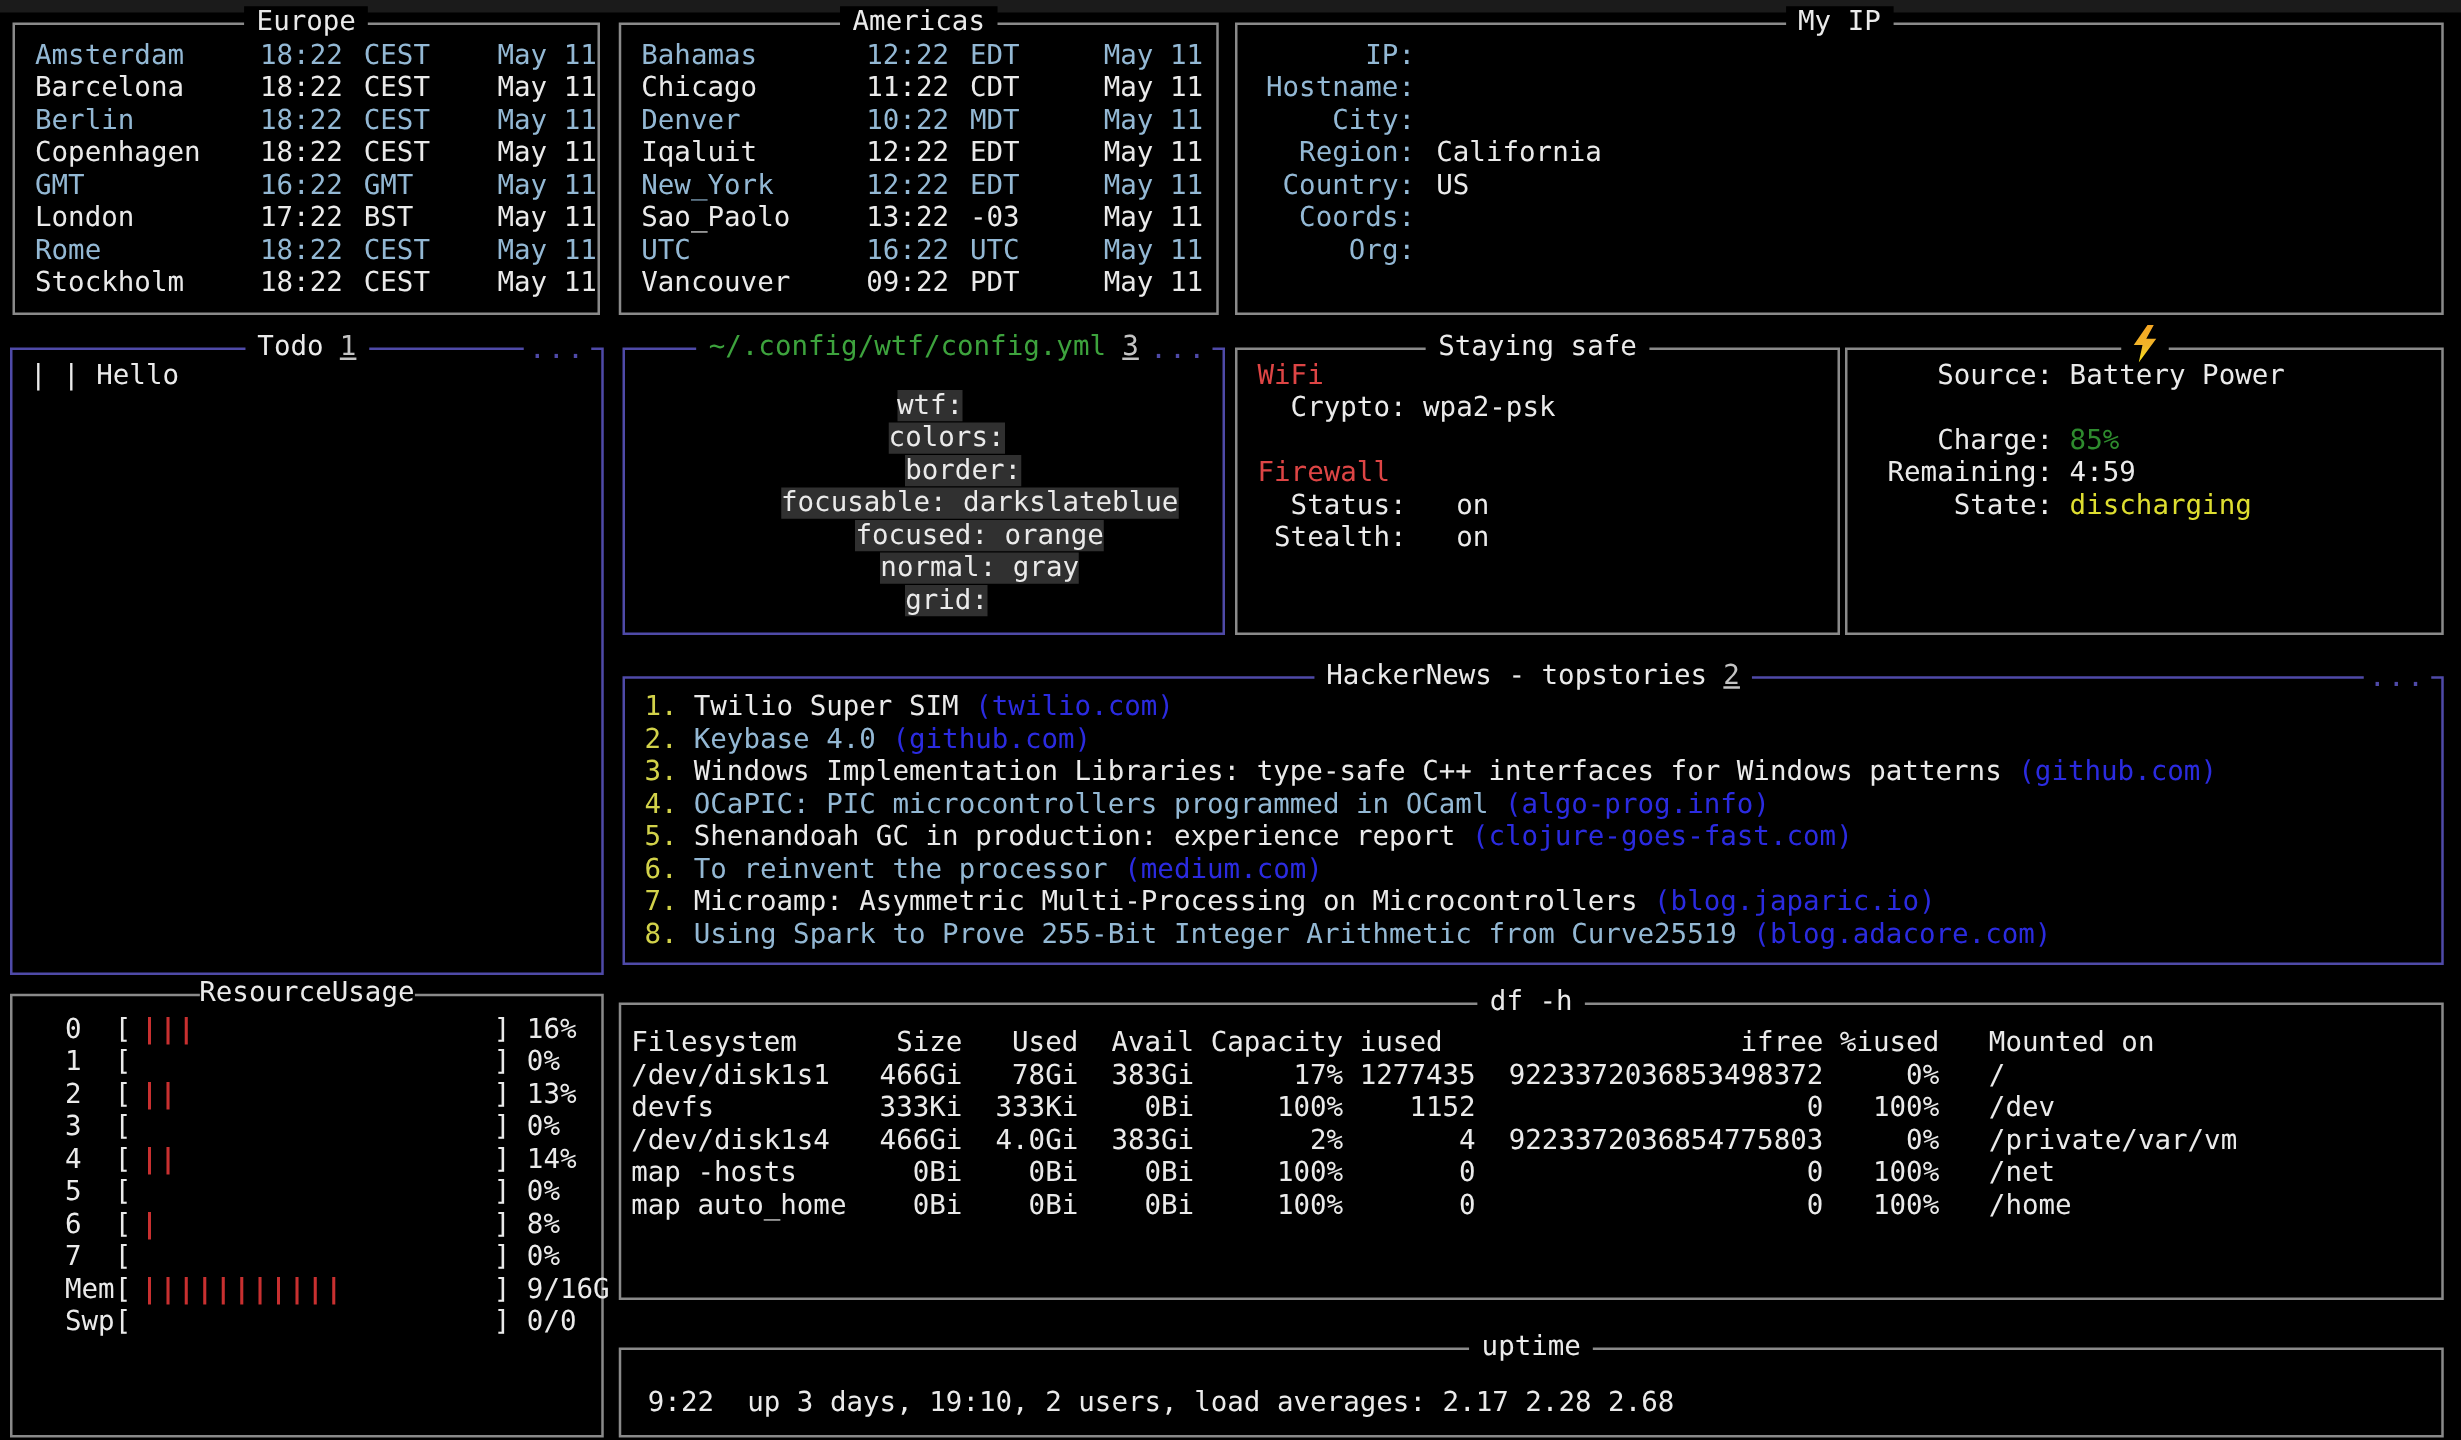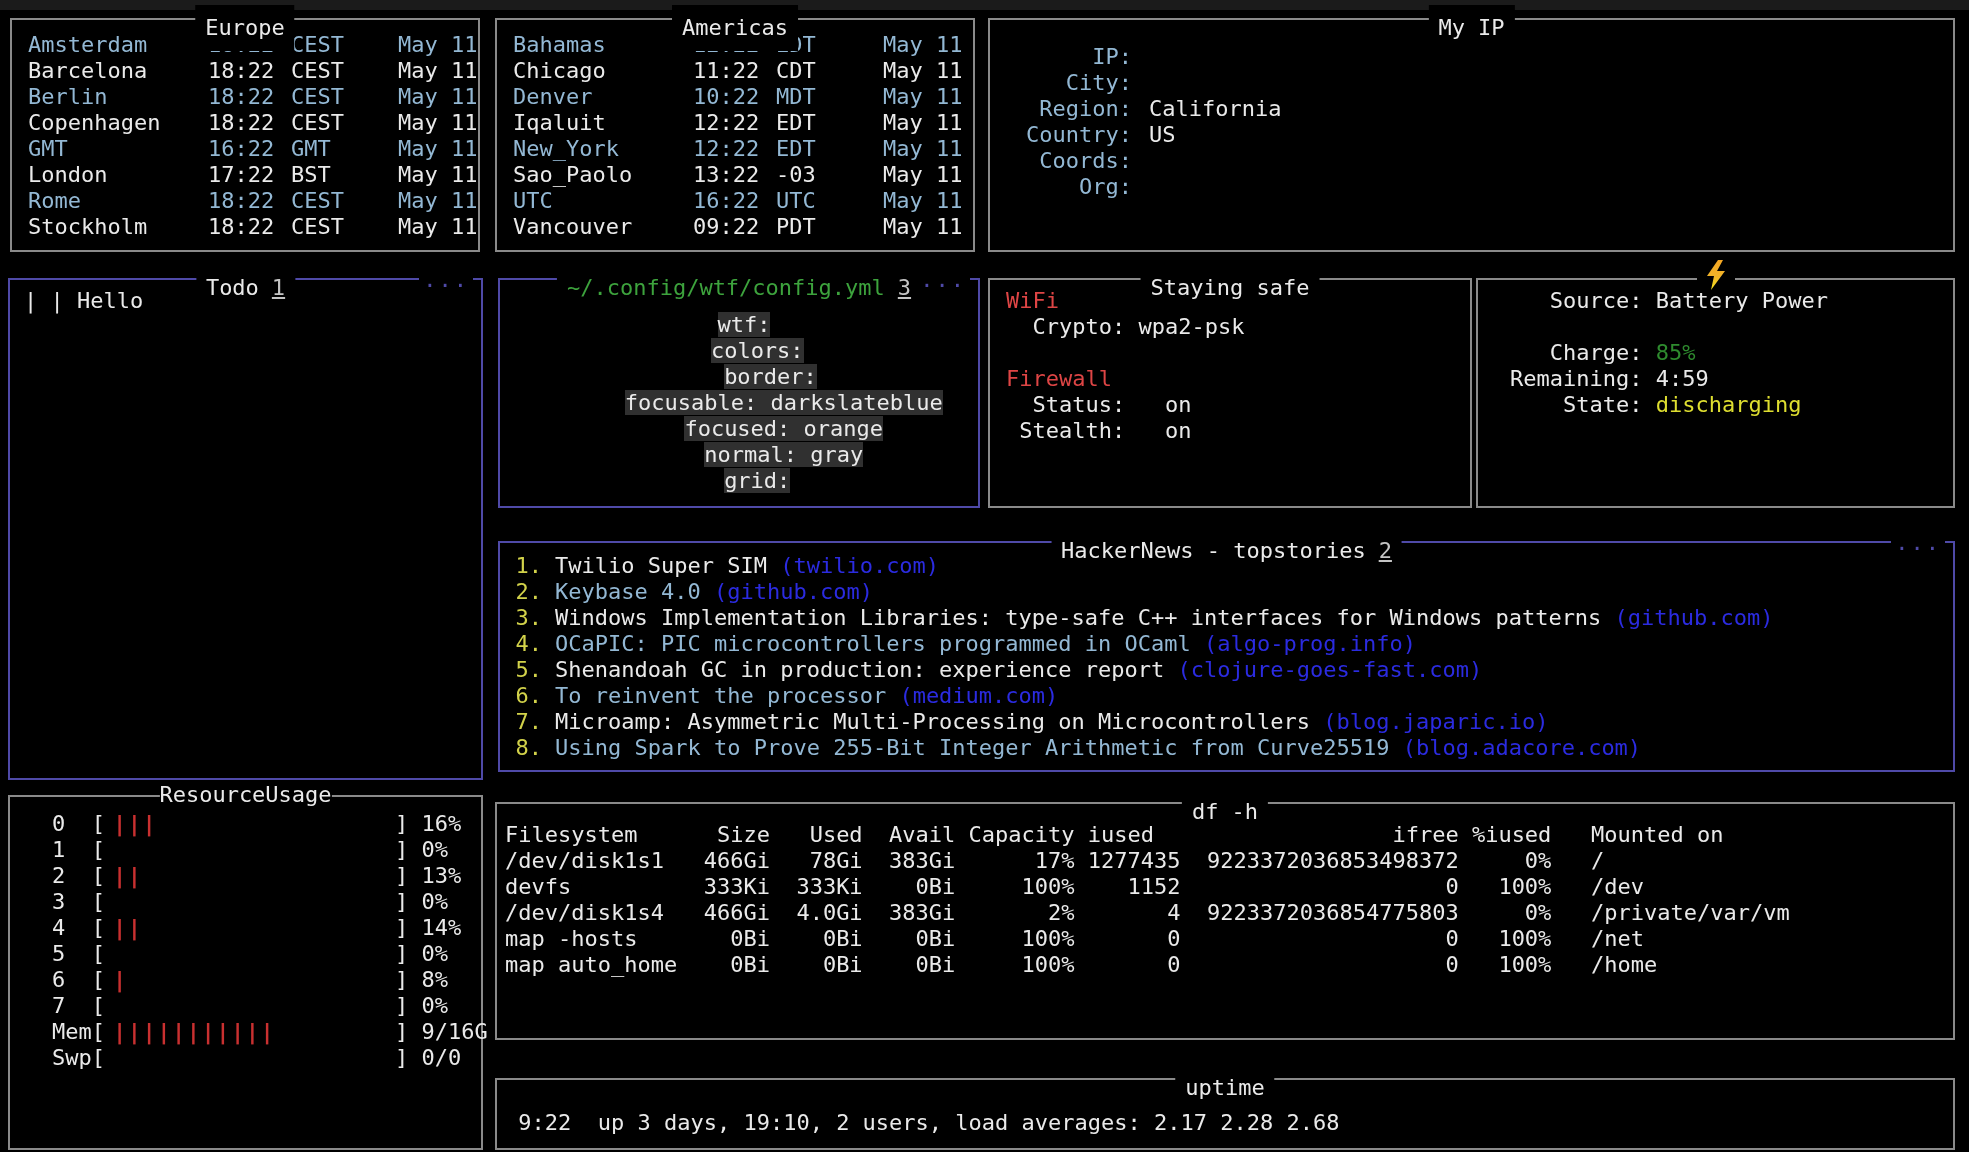--- a/index.html
+++ b/index.html
@@ -9,21 +9,21 @@
     --c-blue:#2b2be0; --c-key:#c4c4c4; --c-hl:#303030;
   }
   *{margin:0;padding:0;box-sizing:border-box;}
   html,body{background:var(--c-bg);}
   body{width:1969px;height:1152px;position:relative;overflow:hidden;
        font-family:"DejaVu Sans Mono",monospace;font-size:22px;line-height:26px;color:var(--c-w);}
   .topstrip{position:absolute;left:0;top:0;width:1969px;height:10px;background:var(--c-strip);}
   .panel{position:absolute;background:var(--c-bg);border:2px solid var(--c-border);}
   .panel.focusable{border-color:var(--c-focus);}
   .ptitle{position:absolute;top:-15px;left:50%;transform:translateX(-50%);
-          background:var(--c-bg);padding:10px 10px;white-space:pre;z-index:2;}
+          background:var(--c-bg);padding:0 10px;white-space:pre;z-index:2;}
   .ptitle.tight{padding:0;}
   .key{color:var(--c-key);text-decoration:underline;margin-left:13px;}
   .dots{position:absolute;top:-13px;right:8px;background:var(--c-bg);padding:0 4px;
         color:var(--c-focus);letter-spacing:2px;z-index:2;}
   .w{color:var(--c-w);} .lb{color:var(--c-lb);} .red{color:var(--c-red);}
   .yel{color:var(--c-yel);} .yelb{color:var(--c-yelb);}
   .grn{color:var(--c-grn);} .grnd{color:var(--c-grnd);}
   .blue{color:var(--c-blue);} .pre{white-space:pre;}
   
   #p-europe{left:10px;top:18px;width:470px;height:234px;}
@@ -39,21 +39,21 @@
   #p-uptime{left:495px;top:1078px;width:1460px;height:72px;}
   
   .clockbody{padding:12px 0 0 16px;}
   .clock-row{display:flex;white-space:pre;height:26px;}
   .clock-row .city{width:180px;}
   .clock-row .time{width:83px;}
   .clock-row .tz{width:107px;}
   
   .myipbody{padding:12px 0 0 20px;}
   .myip-row{height:26px;white-space:pre;}
-  .myip-label{display:inline-block;width:122px;text-align:right;margin-top:12px;}
+  .myip-label{display:inline-block;width:122px;text-align:right;}
   .myip-value{margin-left:17px;}
   
   .todobody{padding:8px 0 0 14px;}
   .todo-item{white-space:pre;height:26px;}
   
   .configbody{padding:32px 0 0 10px;}
   .cline{white-space:pre;height:26px;text-align:center;}
   .cline .hl{background:var(--c-hl);}
   
   .safebody{padding:8px 0 0 16px;}
@@ -107,20 +107,21 @@
     <div class="clock-row"><span class="city w">Sao_Paolo</span><span class="time w">13:22</span><span class="tz w">-03</span><span class="date w">May 11</span></div>
     <div class="clock-row"><span class="city lb">UTC</span><span class="time lb">16:22</span><span class="tz lb">UTC</span><span class="date lb">May 11</span></div>
     <div class="clock-row"><span class="city w">Vancouver</span><span class="time w">09:22</span><span class="tz w">PDT</span><span class="date w">May 11</span></div>
   </div>
 </div>
 
 <div class="panel" id="p-myip">
   <div class="ptitle"><span>My IP</span></div>
   <div class="myipbody">
     <div class="myip-row"><span class="myip-label lb">IP:</span><span class="myip-value w"></span></div>
+    <div class="myip-row"><span class="myip-label lb">Hostname:</span><span class="myip-value w"></span></div>
     <div class="myip-row"><span class="myip-label lb">City:</span><span class="myip-value w"></span></div>
     <div class="myip-row"><span class="myip-label lb">Region:</span><span class="myip-value w">California</span></div>
     <div class="myip-row"><span class="myip-label lb">Country:</span><span class="myip-value w">US</span></div>
     <div class="myip-row"><span class="myip-label lb">Coords:</span><span class="myip-value w"></span></div>
     <div class="myip-row"><span class="myip-label lb">Org:</span><span class="myip-value w"></span></div>
   </div>
 </div>
 
 <div class="panel focusable" id="p-todo">
   <div class="ptitle"><span>Todo</span><span class="key">1</span></div>

